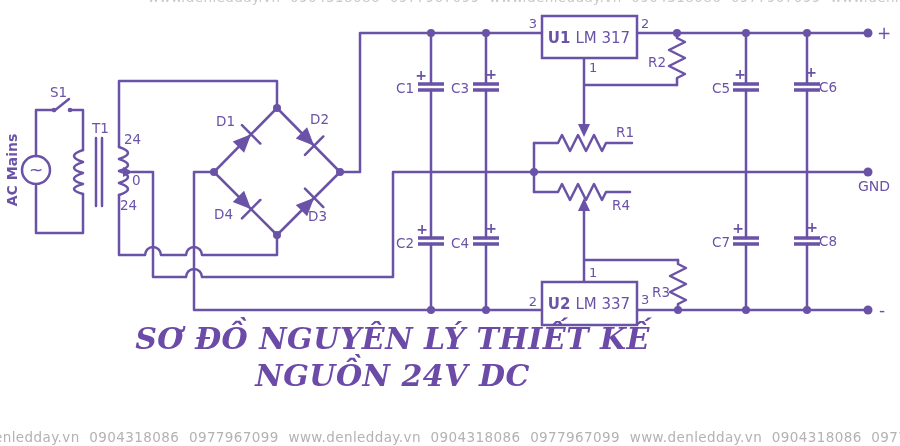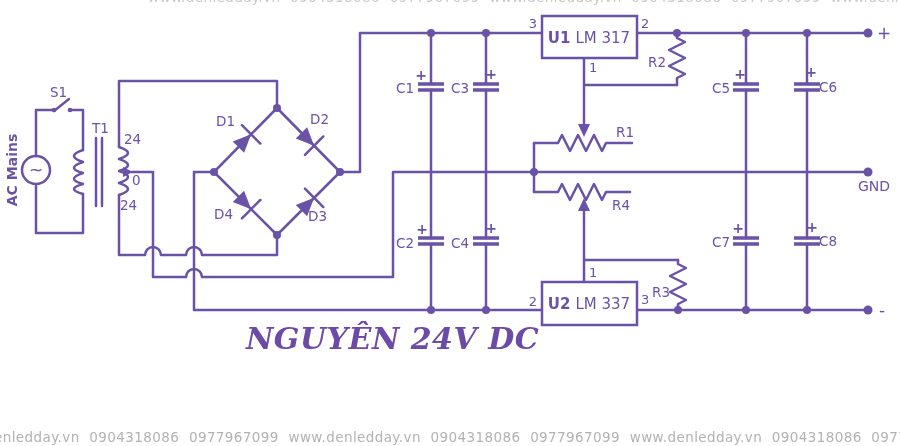--- a/index.html
+++ b/index.html
@@ -189,17 +189,18 @@
     </g>
 
     <g>
       <text x="877" y="39" class="big">+</text>
       <text x="874" y="191" style="font-size:14px" text-anchor="middle">GND</text>
       <text x="879" y="316" class="big">-</text>
     </g>
   </svg>
 
   <div class="title">
-    <div>NGUYÊN 24V DC</div>
+    <div>SƠ ĐỒ NGUYÊN LÝ THIẾT KẾ</div>
+    <div>NGUỒN 24V DC</div>
   </div>
 
   <div class="wm wm-bottom">enledday.vn 0904318086 0977967099 www.denledday.vn 0904318086 0977967099 www.denledday.vn 0904318086 0977967099 www.denledday.vn 0904318086 0977967099</div>
 </div>
 
 </body></html>

